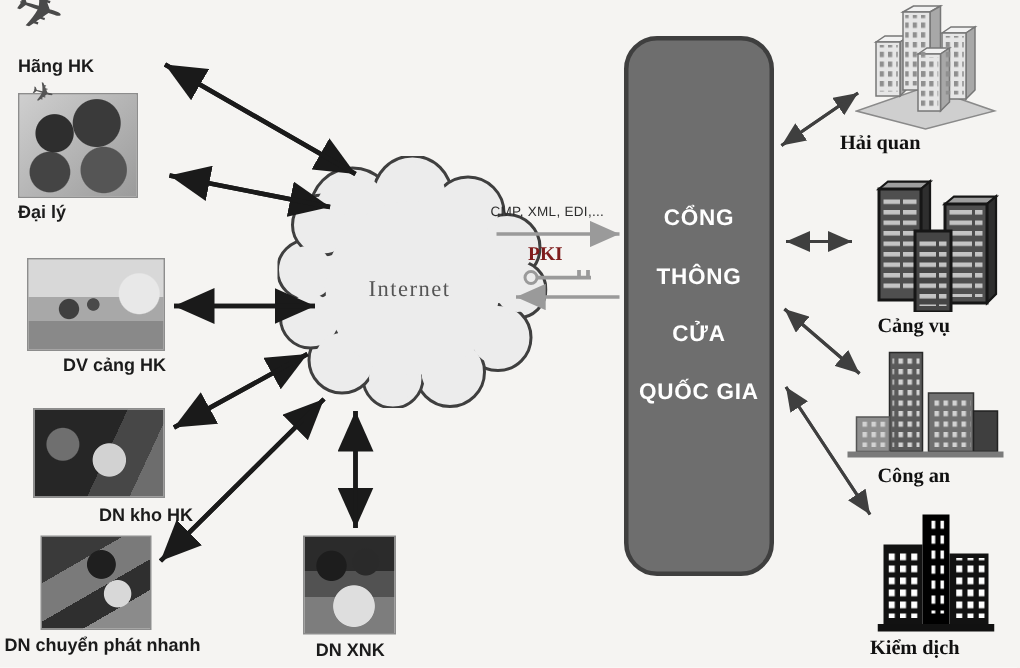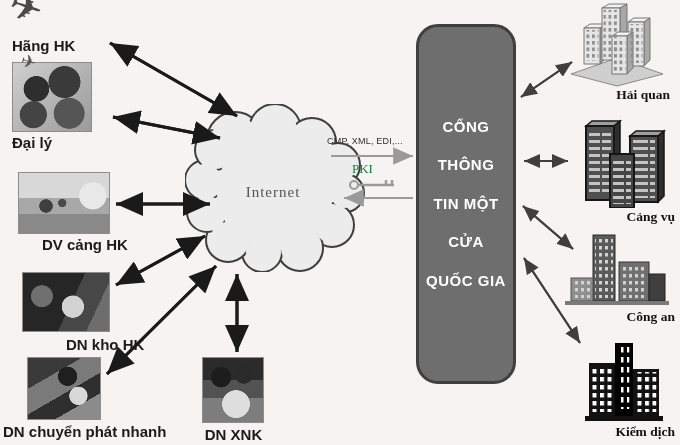--- a/index.html
+++ b/index.html
@@ -4,45 +4,45 @@
 <style>
   html,body{margin:0;padding:0;}
   #canvas{
     position:relative;width:680px;height:445px;overflow:hidden;
     background:#f5f4f2;
     font-family:"Liberation Sans",sans-serif;
   }
   .abs{position:absolute;}
   .photo{position:absolute;border:1px solid #8d8d8d;box-sizing:border-box;}
   .node-label{
-    position:absolute;color:#1b1b1b;font-weight:700;font-size:15px;
+    position:absolute;color:#1b1b1b;font-weight:700;font-size:12px;
     font-family:"Liberation Sans",sans-serif;white-space:nowrap;
   }
   .gov-label{
     position:absolute;color:#111;font-weight:700;font-size:13.5px;
-    font-family:"Liberation Serif",serif;text-align:right;white-space:nowrap;
+    font-family:"Liberation Serif",serif;text-align:left;white-space:nowrap;
   }
   #portal{
     position:absolute;left:416px;top:24px;width:100px;height:360px;
     background:#6e6e6e;border:3px solid #3f3f3f;border-radius:22px;
     display:flex;flex-direction:column;justify-content:center;align-items:center;
     box-sizing:border-box;
     gap:16px;
   }
   #portal .pline{
     color:#fff;font-weight:700;font-size:15px;letter-spacing:.5px;
     line-height:1.5;text-align:center;
   }
   #proto-label{
     position:absolute;left:327px;top:136px;width:92px;
     font-size:9px;font-weight:400;color:#2e2e2e;letter-spacing:.2px;white-space:nowrap;
   }
   #pki-label{
     position:absolute;left:352px;top:161px;
-    font-family:"Liberation Serif",serif;font-size:13px;font-weight:400;color:#15803d;
+    font-family:"Liberation Serif",serif;font-size:13px;font-weight:700;color:#7f1d1d;
   }
   #ph-plane{
     position:absolute;left:8px;top:-4px;width:92px;height:40px;
     font-size:40px;line-height:40px;color:#4a4a4a;transform:rotate(18deg);
   }
   #daily-plane{
     position:absolute;left:8px;top:-12px;font-size:18px;color:#555;transform:rotate(15deg);
   }
   #ph-daily{
     left:12px;top:62px;width:80px;height:70px;
@@ -149,21 +149,20 @@
   <svg class="abs" style="left:348px;top:177px;" width="56" height="16" viewBox="0 0 56 16">
     <circle cx="6" cy="8" r="4" fill="none" stroke="#9a9a9a" stroke-width="2"></circle>
     <line x1="10" y1="8" x2="46" y2="8" stroke="#9a9a9a" stroke-width="2.5"></line>
     <line x1="38" y1="8" x2="38" y2="3" stroke="#9a9a9a" stroke-width="2.5"></line>
     <line x1="44" y1="8" x2="44" y2="3" stroke="#9a9a9a" stroke-width="2.5"></line>
   </svg>
 
   <div id="portal">
     <div class="pline">CỔNG</div>
     <div class="pline">THÔNG</div>
-    <div class="pline">TIN MỘT</div>
     <div class="pline">CỬA</div>
     <div class="pline">QUỐC GIA</div>
   </div>
 
   <svg class="abs" style="left:570px;top:2px;" width="95" height="86" viewBox="0 0 95 86">
     <defs>
         <pattern id="hw" width="5.5" height="6.5" patternUnits="userSpaceOnUse">
       <rect width="2.8" height="3.6" fill="#8f8f8f"></rect>
         </pattern>
       </defs>

